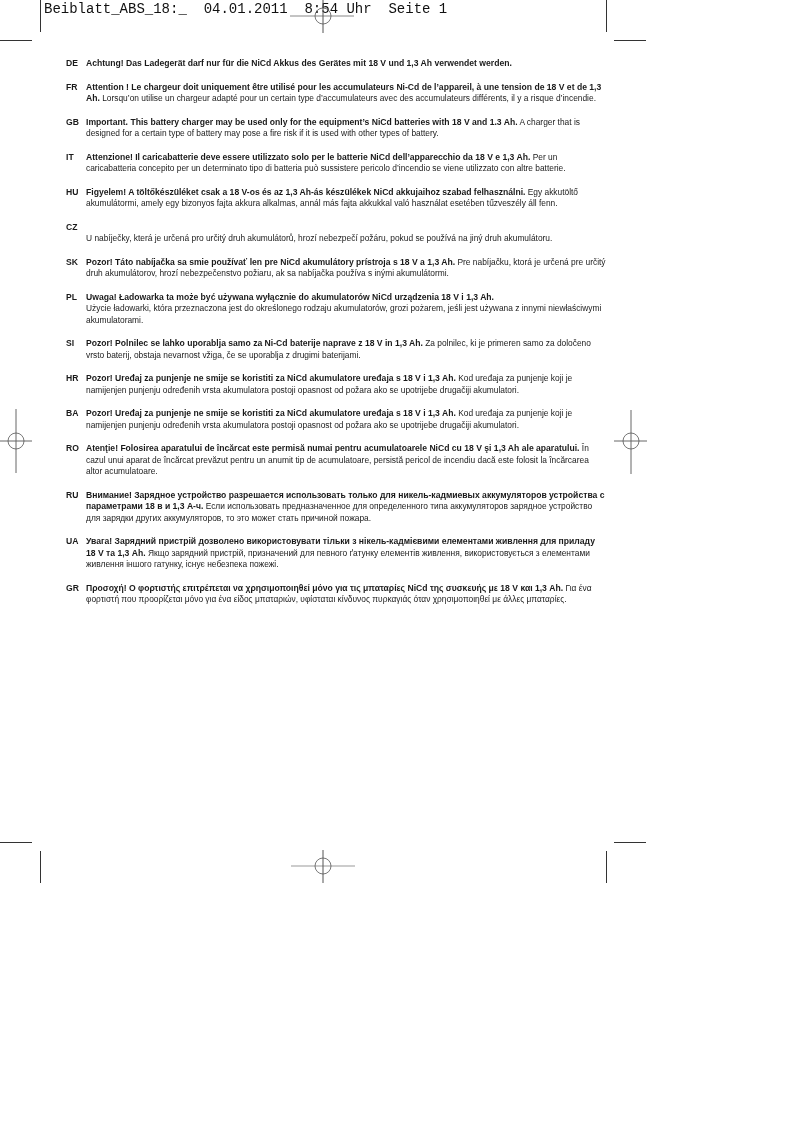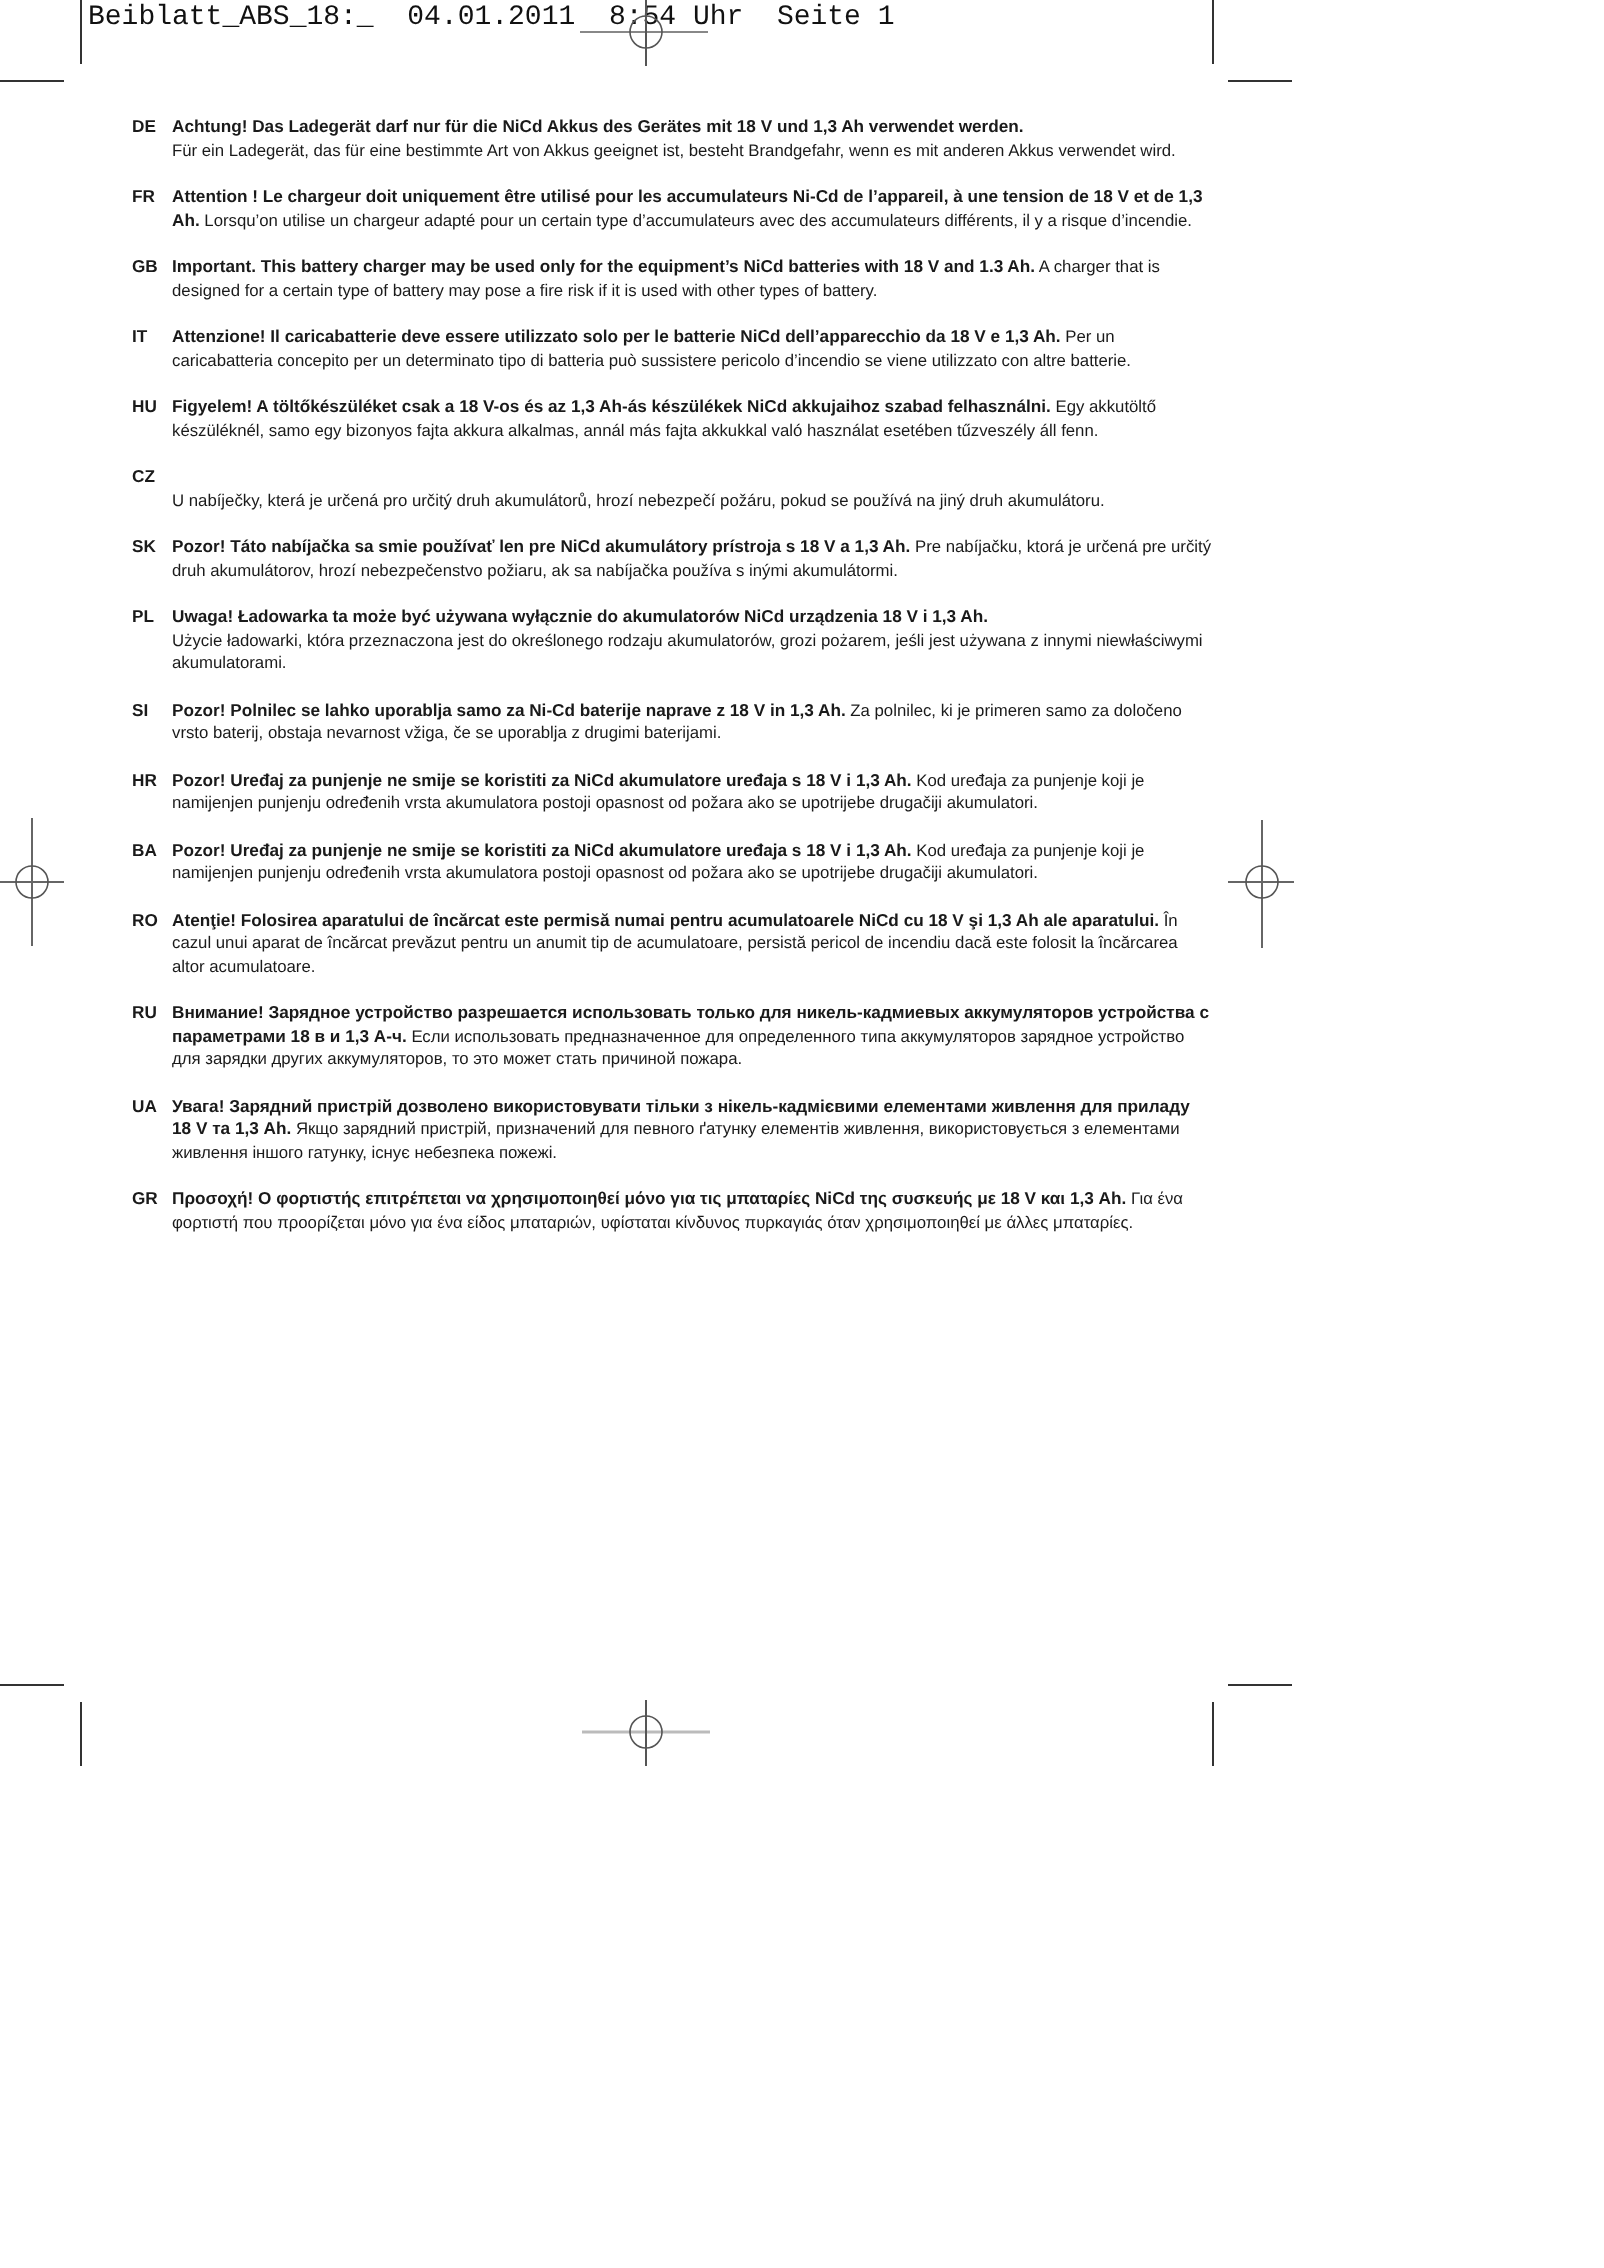--- a/index.html
+++ b/index.html
@@ -77,41 +77,40 @@
 <svg class="reg" style="left:290px;top:849px;" width="70" height="34" viewBox="0 0 70 34">
   <line x1="1" y1="17" x2="65" y2="17" stroke="#bbb" stroke-width="1.5"></line>
   <line x1="33" y1="1" x2="33" y2="34" stroke="#555" stroke-width="1"></line>
   <circle cx="33" cy="17" r="8" fill="none" stroke="#555" stroke-width="0.8"></circle>
 </svg>
 
 <div class="content">
   <div class="entry">
     <span class="code">DE</span>
     <span class="lead">Achtung! Das Ladegerät darf nur für die NiCd Akkus des Gerätes mit 18 V und 1,3 Ah verwendet werden.</span><br>
-    <span>Für ein Ladegerät, das für eine bestimmte Art von Akkus geeignet ist, besteht Brandgefahr, wenn es mit anderen Akkus verwendet wird.</span>
   </div>
   <div class="entry">
     <span class="code">FR</span>
     <span class="lead">Attention ! Le chargeur doit uniquement être utilisé pour les accumulateurs Ni-Cd de l’appareil, à une tension de 18 V et de 1,3 Ah.</span>
     <span> Lorsqu’on utilise un chargeur adapté pour un certain type d’accumulateurs avec des accumulateurs différents, il y a risque d’incendie.</span>
   </div>
   <div class="entry">
     <span class="code">GB</span>
     <span class="lead">Important. This battery charger may be used only for the equipment’s NiCd batteries with 18 V and 1.3 Ah.</span>
     <span>A charger that is designed for a certain type of battery may pose a fire risk if it is used with other types of battery.</span>
   </div>
   <div class="entry">
     <span class="code">IT</span>
     <span class="lead">Attenzione! Il caricabatterie deve essere utilizzato solo per le batterie NiCd dell’apparecchio da 18 V e 1,3 Ah.</span>
     <span>Per un caricabatteria concepito per un determinato tipo di batteria può sussistere pericolo d’incendio se viene utilizzato con altre batterie.</span>
   </div>
   <div class="entry">
     <span class="code">HU</span>
     <span class="lead">Figyelem! A töltőkészüléket csak a 18 V-os és az 1,3 Ah-ás készülékek NiCd akkujaihoz szabad felhasználni.</span>
-    <span>Egy akkutöltő készüléknél, samo egy bizonyos fajta akkura alkalmas, annál más fajta akkukkal való használat esetében tűzveszély áll fenn.</span>
+    <span>Egy akkutöltő akumulátormi, amely egy bizonyos fajta akkura alkalmas, annál más fajta akkukkal való használat esetében tűzveszély áll fenn.</span>
   </div>
   <div class="entry">
     <span class="code">CZ</span>
     <br>
     <span>U nabíječky, která je určená pro určitý druh akumulátorů, hrozí nebezpečí požáru, pokud se používá na jiný druh akumulátoru.</span>
   </div>
   <div class="entry">
     <span class="code">SK</span>
     <span class="lead">Pozor! Táto nabíjačka sa smie používať len pre NiCd akumulátory prístroja s 18 V a 1,3 Ah.</span>
     <span>Pre nabíjačku, ktorá je určená pre určitý druh akumulátorov, hrozí nebezpečenstvo požiaru, ak sa nabíjačka používa s inými akumulátormi.</span>

